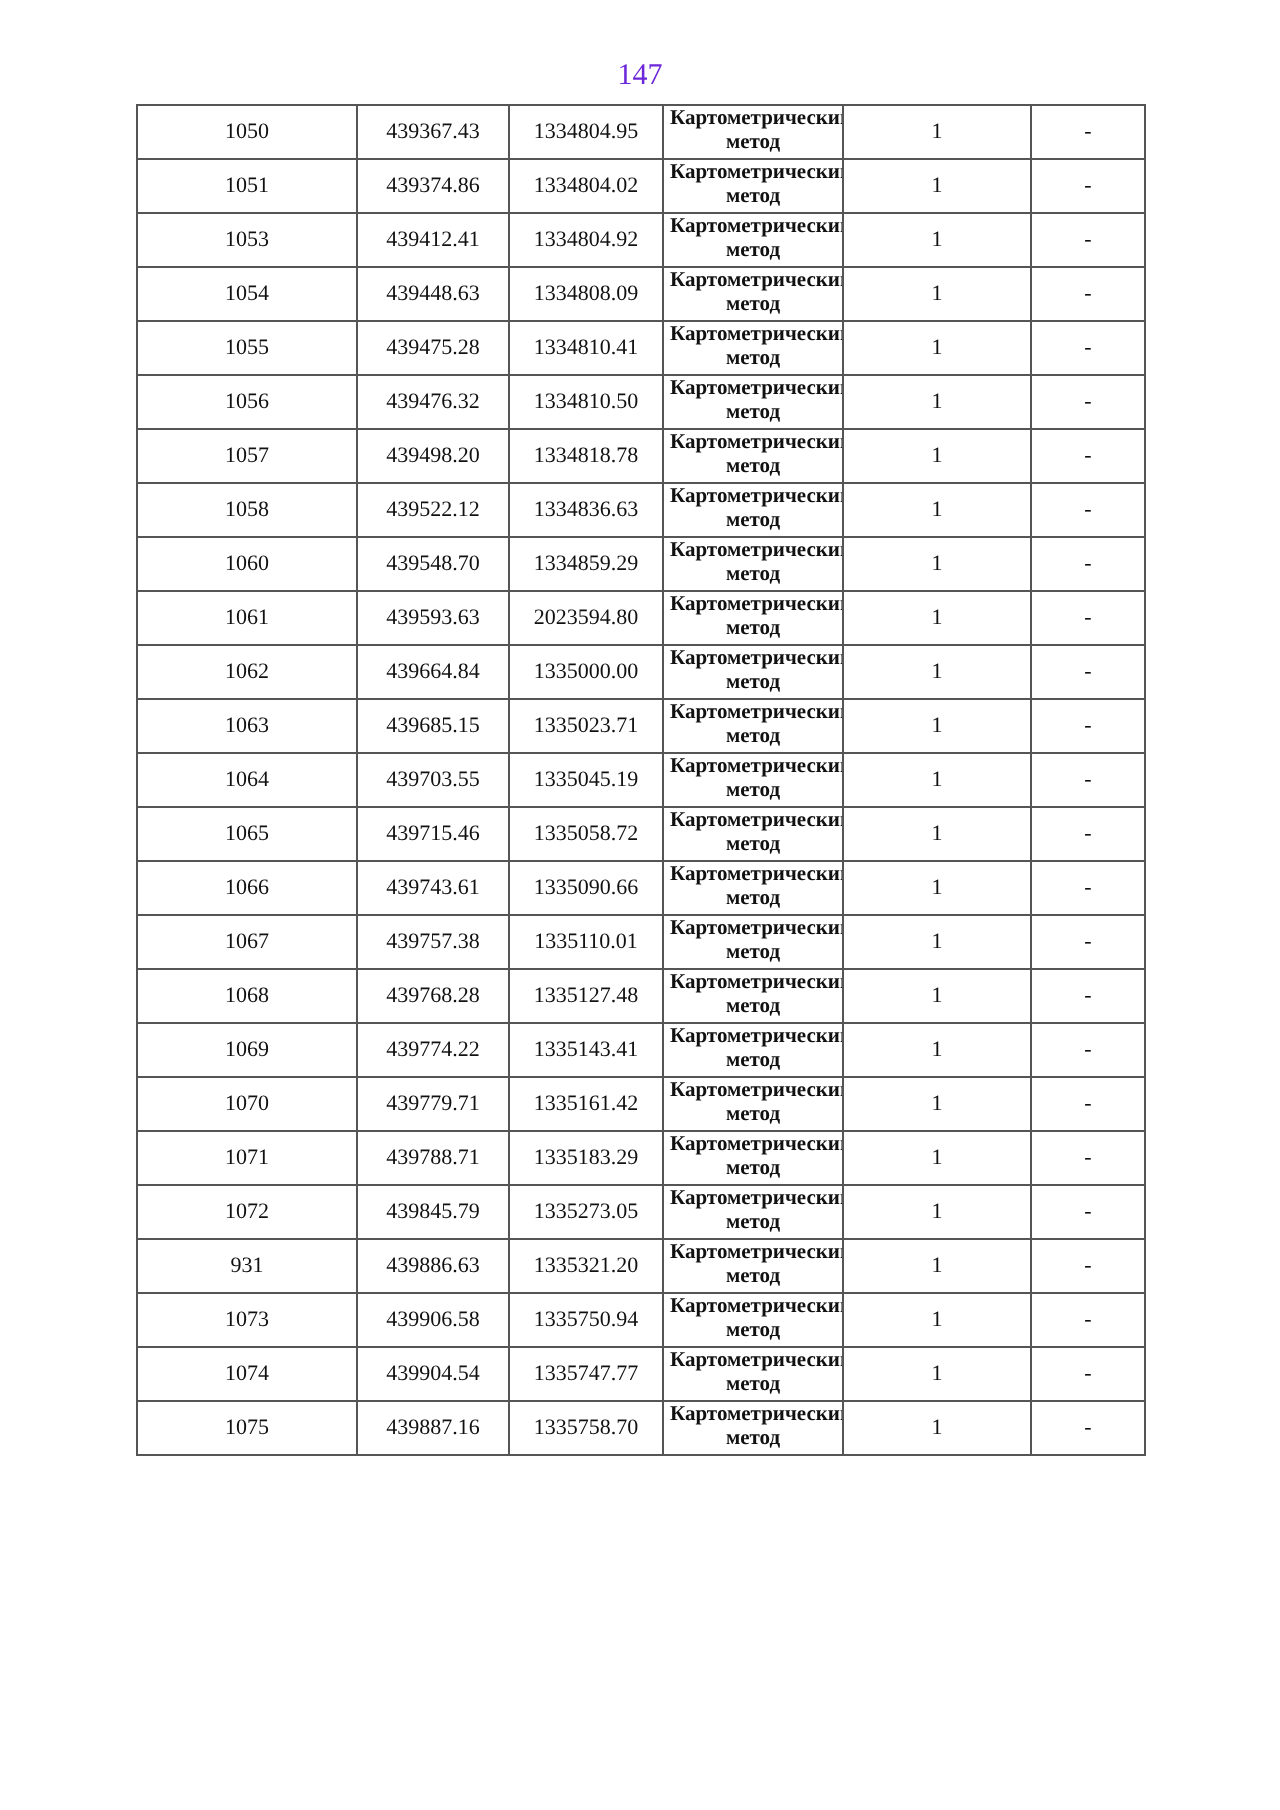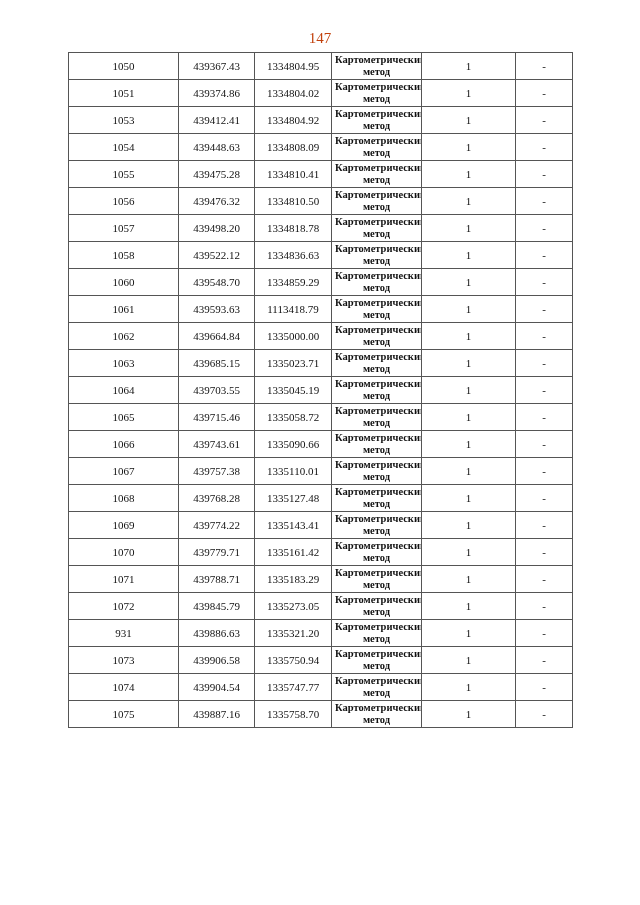--- a/index.html
+++ b/index.html
@@ -14,21 +14,21 @@
     background: #ffffff;
     overflow: hidden;
   }
   .page-number {
     position: absolute;
     top: 30px;
     left: 0;
     width: 100%;
     text-align: center;
     font-size: 15px;
-    color: #c2410c;
+    color: #6d28d9;
   }
   table.coords {
     position: absolute;
     top: 52px;
     left: 68px;
     width: 504px;
     border-collapse: collapse;
     table-layout: fixed;
   }
   table.coords td {
@@ -140,21 +140,21 @@
           <td>1060</td>
           <td>439548.70</td>
           <td>1334859.29</td>
           <td class="method">Картометрический метод</td>
           <td>1</td>
           <td>-</td>
         </tr>
         <tr>
           <td>1061</td>
           <td>439593.63</td>
-          <td>1113418.79</td>
+          <td>2023594.80</td>
           <td class="method">Картометрический метод</td>
           <td>1</td>
           <td>-</td>
         </tr>
         <tr>
           <td>1062</td>
           <td>439664.84</td>
           <td>1335000.00</td>
           <td class="method">Картометрический метод</td>
           <td>1</td>

